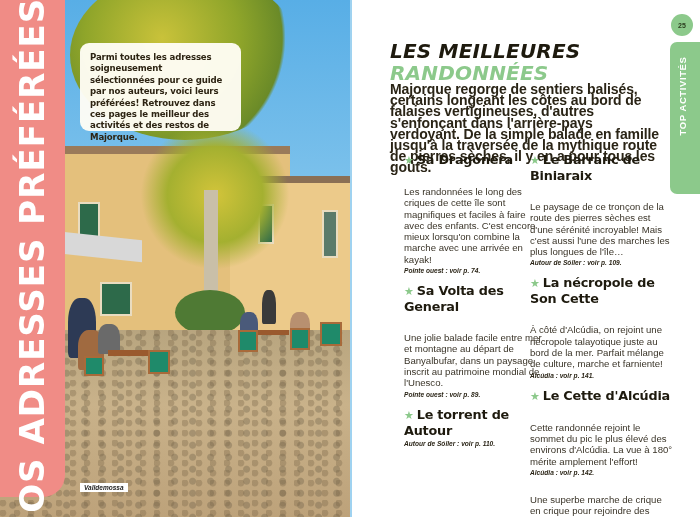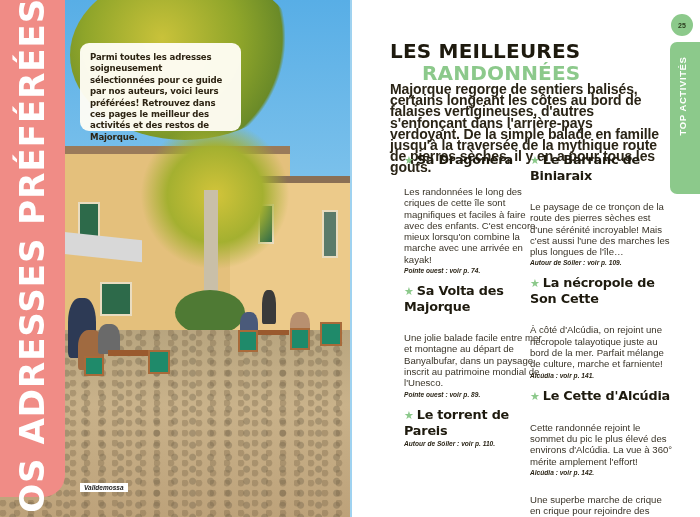--- a/index.html
+++ b/index.html
@@ -45,25 +45,25 @@
   
   .right-page { position:absolute; left:352px; top:0; width:348px; height:517px; background:#fff; }
   .page-num { position:absolute; left:319px; top:14px; width:22px; height:22px;
               background:#8cc98b; border-radius:50%; color:#2c3e1f; font-size:7px; font-weight:700;
               display:flex; align-items:center; justify-content:center; }
   .side-tab { position:absolute; left:318px; top:42px; width:30px; height:152px;
               background:#8cc98b; border-radius:7px 0 0 7px; }
   .side-tab-label { position:absolute; left:12px; top:54px; transform:translate(-50%,-50%) rotate(-90deg);
                     white-space:nowrap; color:#fff; font-size:9.5px; font-weight:700; letter-spacing:.6px; }
 
-  .heading { position:absolute; left:38px; top:40px; }
+  .heading { position:absolute; left:38px; top:40px;font-style:italic; }
   .heading-line1 { font-size:20px; font-weight:700; color:#1e1a0e; line-height:22px; letter-spacing:.2px;
                    font-family:"DejaVu Sans", sans-serif; }
   .heading-line2 { font-size:20px; font-weight:700; color:#8cc98b; line-height:22px; letter-spacing:.2px;
-                   font-family:"DejaVu Sans", sans-serif;text-align:right; }
+                   font-family:"DejaVu Sans", sans-serif; }
   .lead { position:absolute; left:38px; top:84px; width:276px; font-size:14px; line-height:11.2px;
           font-weight:700; color:#2a2416; letter-spacing:-0.1px; }
 
   .col { position:absolute; top:152px; width:144px; }
   .col-left { left:52px; }
   .col-right { left:178px; }
   .entry { margin-bottom:9px; }
   .entry-title { font-size:12.8px; font-weight:700; color:#1e1a0e; line-height:15px;
                  font-family:"DejaVu Sans", sans-serif; letter-spacing:-0.2px; }
   .star { color:#8cc98b; font-size:11px; margin-right:3px; }
@@ -139,44 +139,44 @@
 
   <p class="lead">Majorque regorge de sentiers balisés, certains longeant les côtes au bord de falaises vertigineuses, d'autres s'enfonçant dans l'arrière-pays verdoyant. De la simple balade en famille jusqu'à la traversée de la mythique route de pierres sèches, il y en a pour tous les goûts.</p>
 
   <div class="col col-left">
     <div class="entry">
       <div class="entry-title"><span class="star">★</span><span>Sa Dragonera</span></div>
       <div class="entry-body">Les randonnées le long des criques de cette île sont magnifiques et faciles à faire avec des enfants. C'est encore mieux lorsqu'on combine la marche avec une arrivée en kayak!</div>
       <div class="entry-ref">Pointe ouest : voir p. 74.</div>
     </div>
     <div class="entry">
-      <div class="entry-title"><span class="star">★</span><span>Sa Volta des Majorque</span></div>
+      <div class="entry-title"><span class="star">★</span><span>Sa Volta des General</span></div>
       <div class="entry-body">Une jolie balade facile entre mer et montagne au départ de Banyalbufar, dans un paysage inscrit au patrimoine mondial de l'Unesco.</div>
       <div class="entry-ref">Pointe ouest : voir p. 89.</div>
     </div>
     <div class="entry">
-      <div class="entry-title"><span class="star">★</span><span>Le torrent de Pareis</span></div>
+      <div class="entry-title"><span class="star">★</span><span>Le torrent de Autour</span></div>
       <div class="entry-ref">Autour de Sóller : voir p. 110.</div>
     </div>
   </div>
 
   <div class="col col-right">
     <div class="entry">
       <div class="entry-title"><span class="star">★</span><span>Le Barranc de Biniaraix</span></div>
       <div class="entry-body">Le paysage de ce tronçon de la route des pierres sèches est d'une sérénité incroyable! Mais c'est aussi l'une des marches les plus longues de l'île…</div>
       <div class="entry-ref">Autour de Sóller : voir p. 109.</div>
     </div>
     <div class="entry">
       <div class="entry-title"><span class="star">★</span><span>La nécropole de Son Cette</span></div>
       <div class="entry-body">À côté d'Alcúdia, on rejoint une nécropole talayotique juste au bord de la mer. Parfait mélange de culture, marche et farniente!</div>
       <div class="entry-ref">Alcúdia : voir p. 141.</div>
     </div>
     <div class="entry">
       <div class="entry-title"><span class="star">★</span><span>Le Cette d'Alcúdia</span></div>
-      <div class="entry-body">Cette randonnée rejoint le sommet du pic le plus élevé des environs d'Alcúdia. La vue à 360° mérite amplement l'effort!</div>
+      <div class="entry-body">Cette randonnée rejoint le sommet du pic le plus élevé des environs d'Alcúdia. La vue à 180° mérite amplement l'effort!</div>
       <div class="entry-ref">Alcúdia : voir p. 142.</div>
     </div>
     <div class="entry">
       <div class="entry-body">Une superbe marche de crique en crique pour rejoindre des plages et des calas sublimes, parmi les plus isolées de l'île!</div>
       <div class="entry-ref">Presqu'île du Llevant : voir p. 158.</div>
     </div>
   </div>
 </div>
 
 </body></html>

